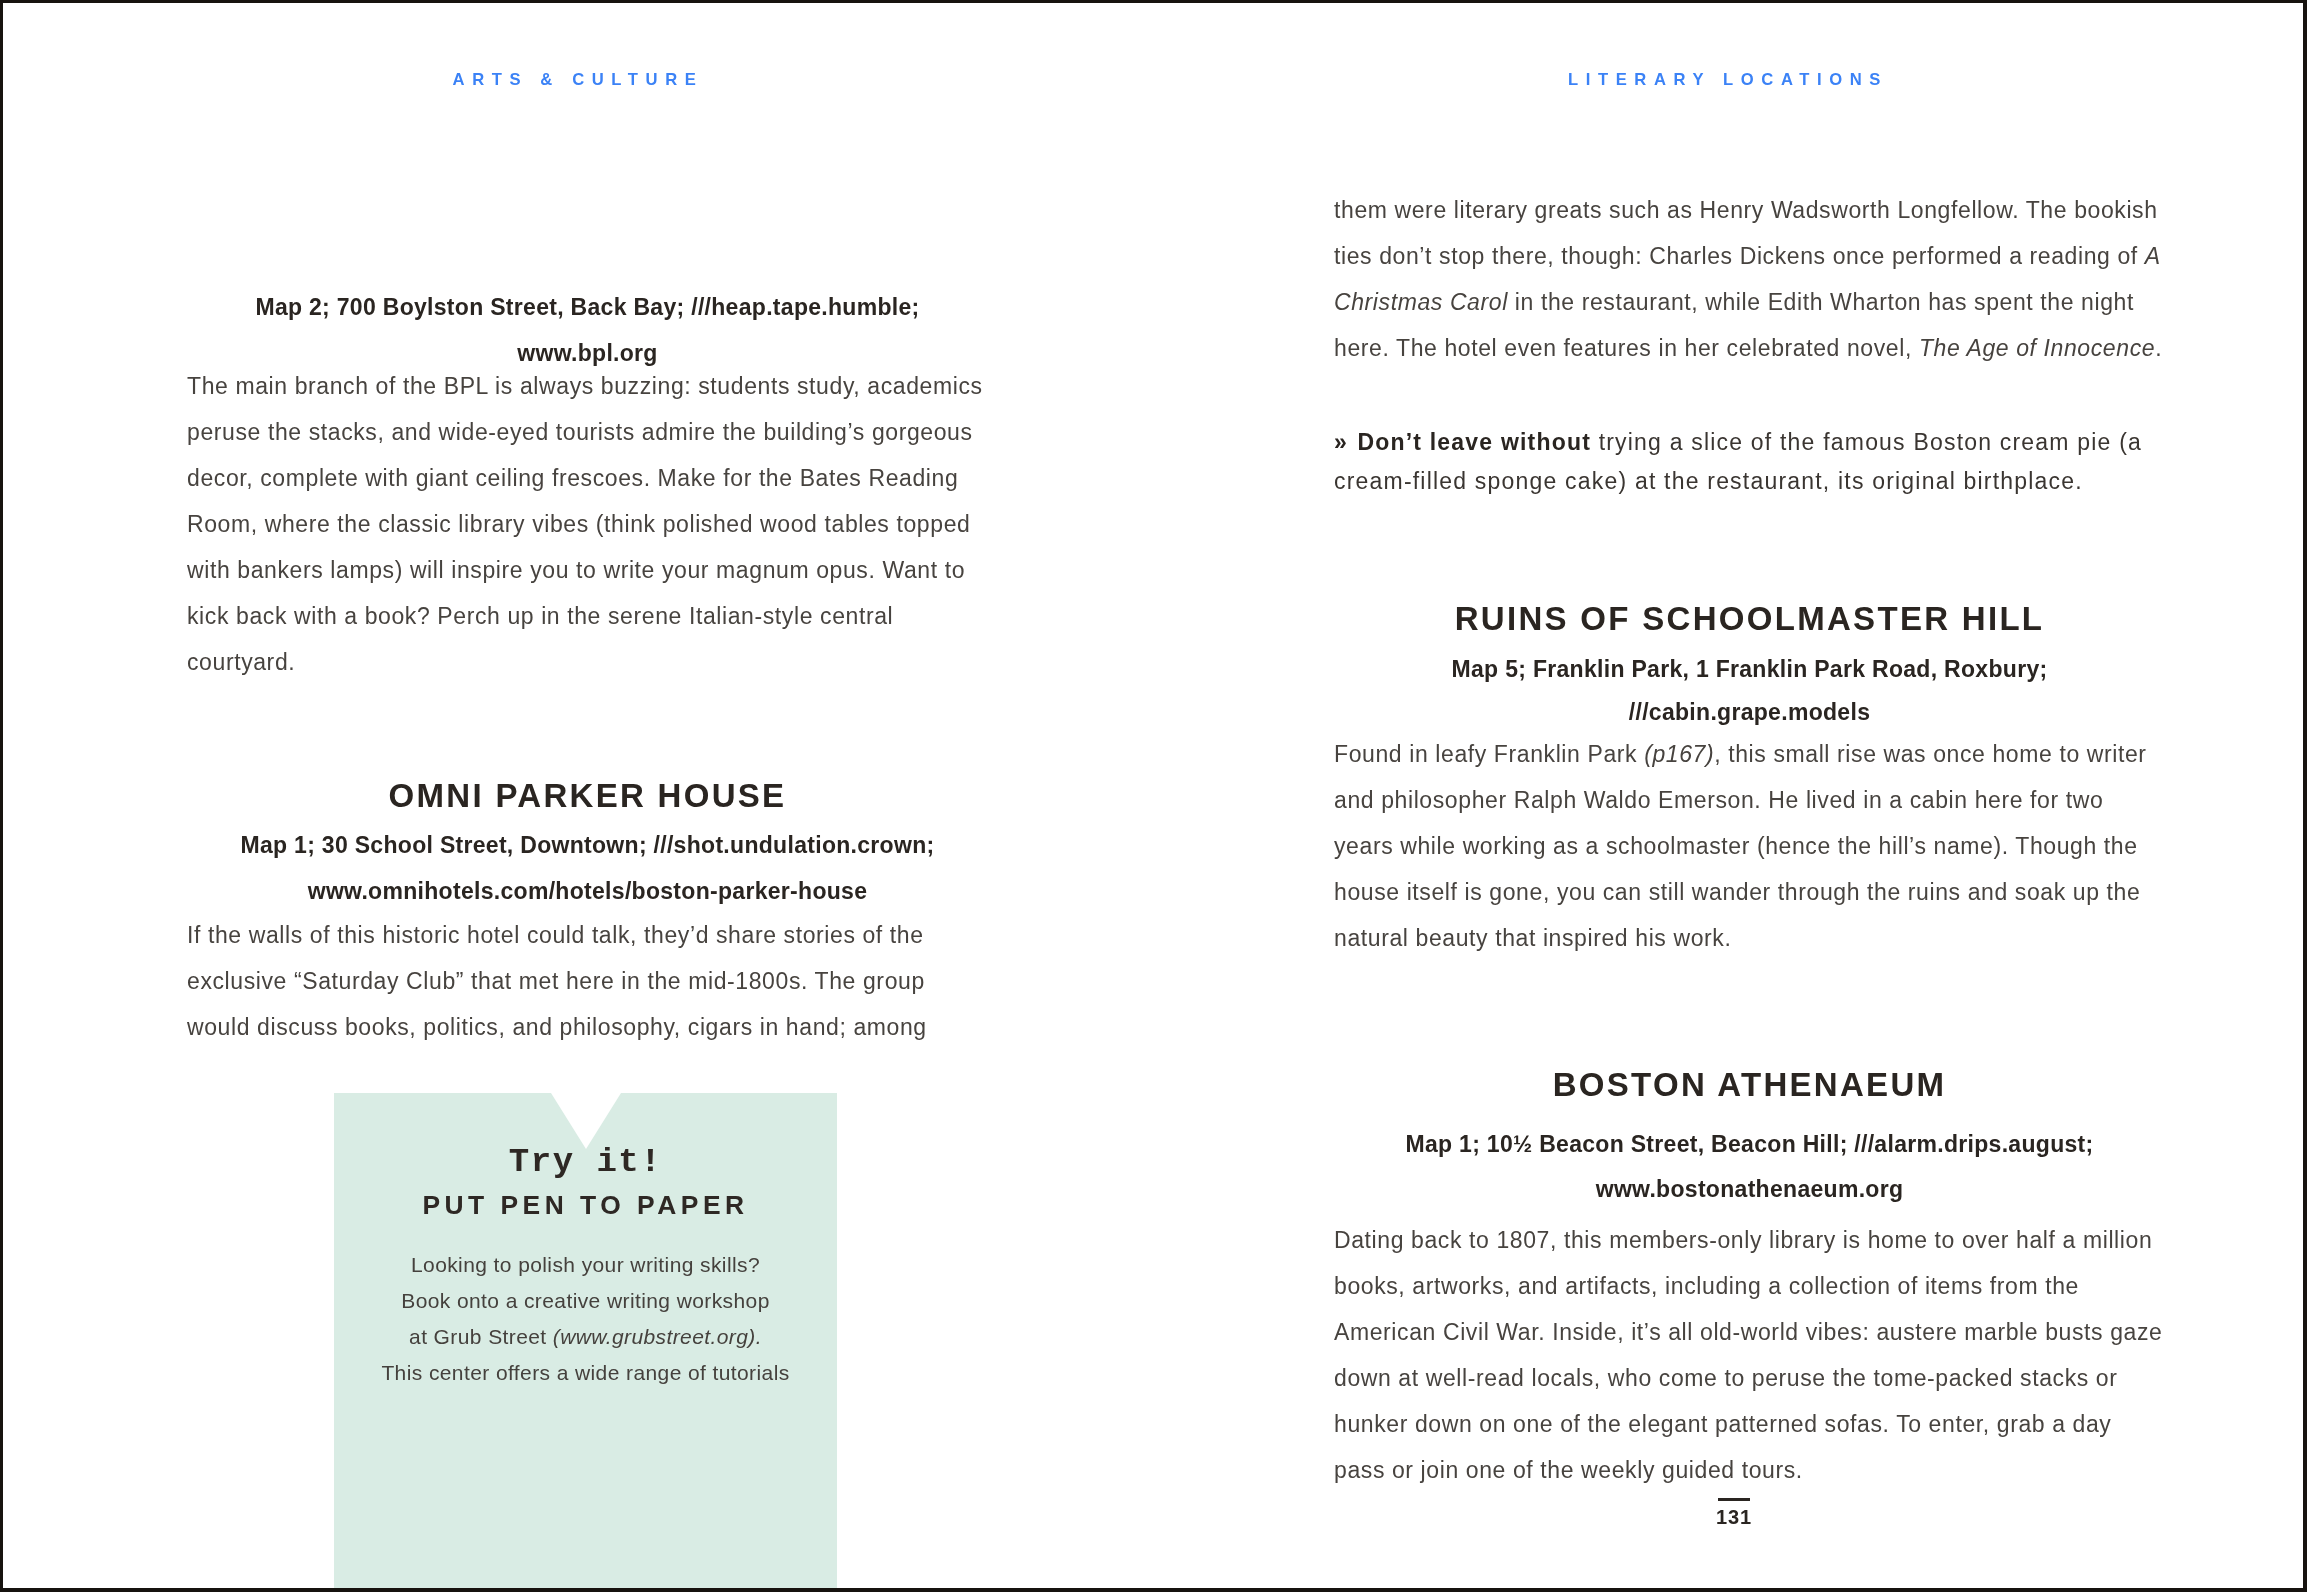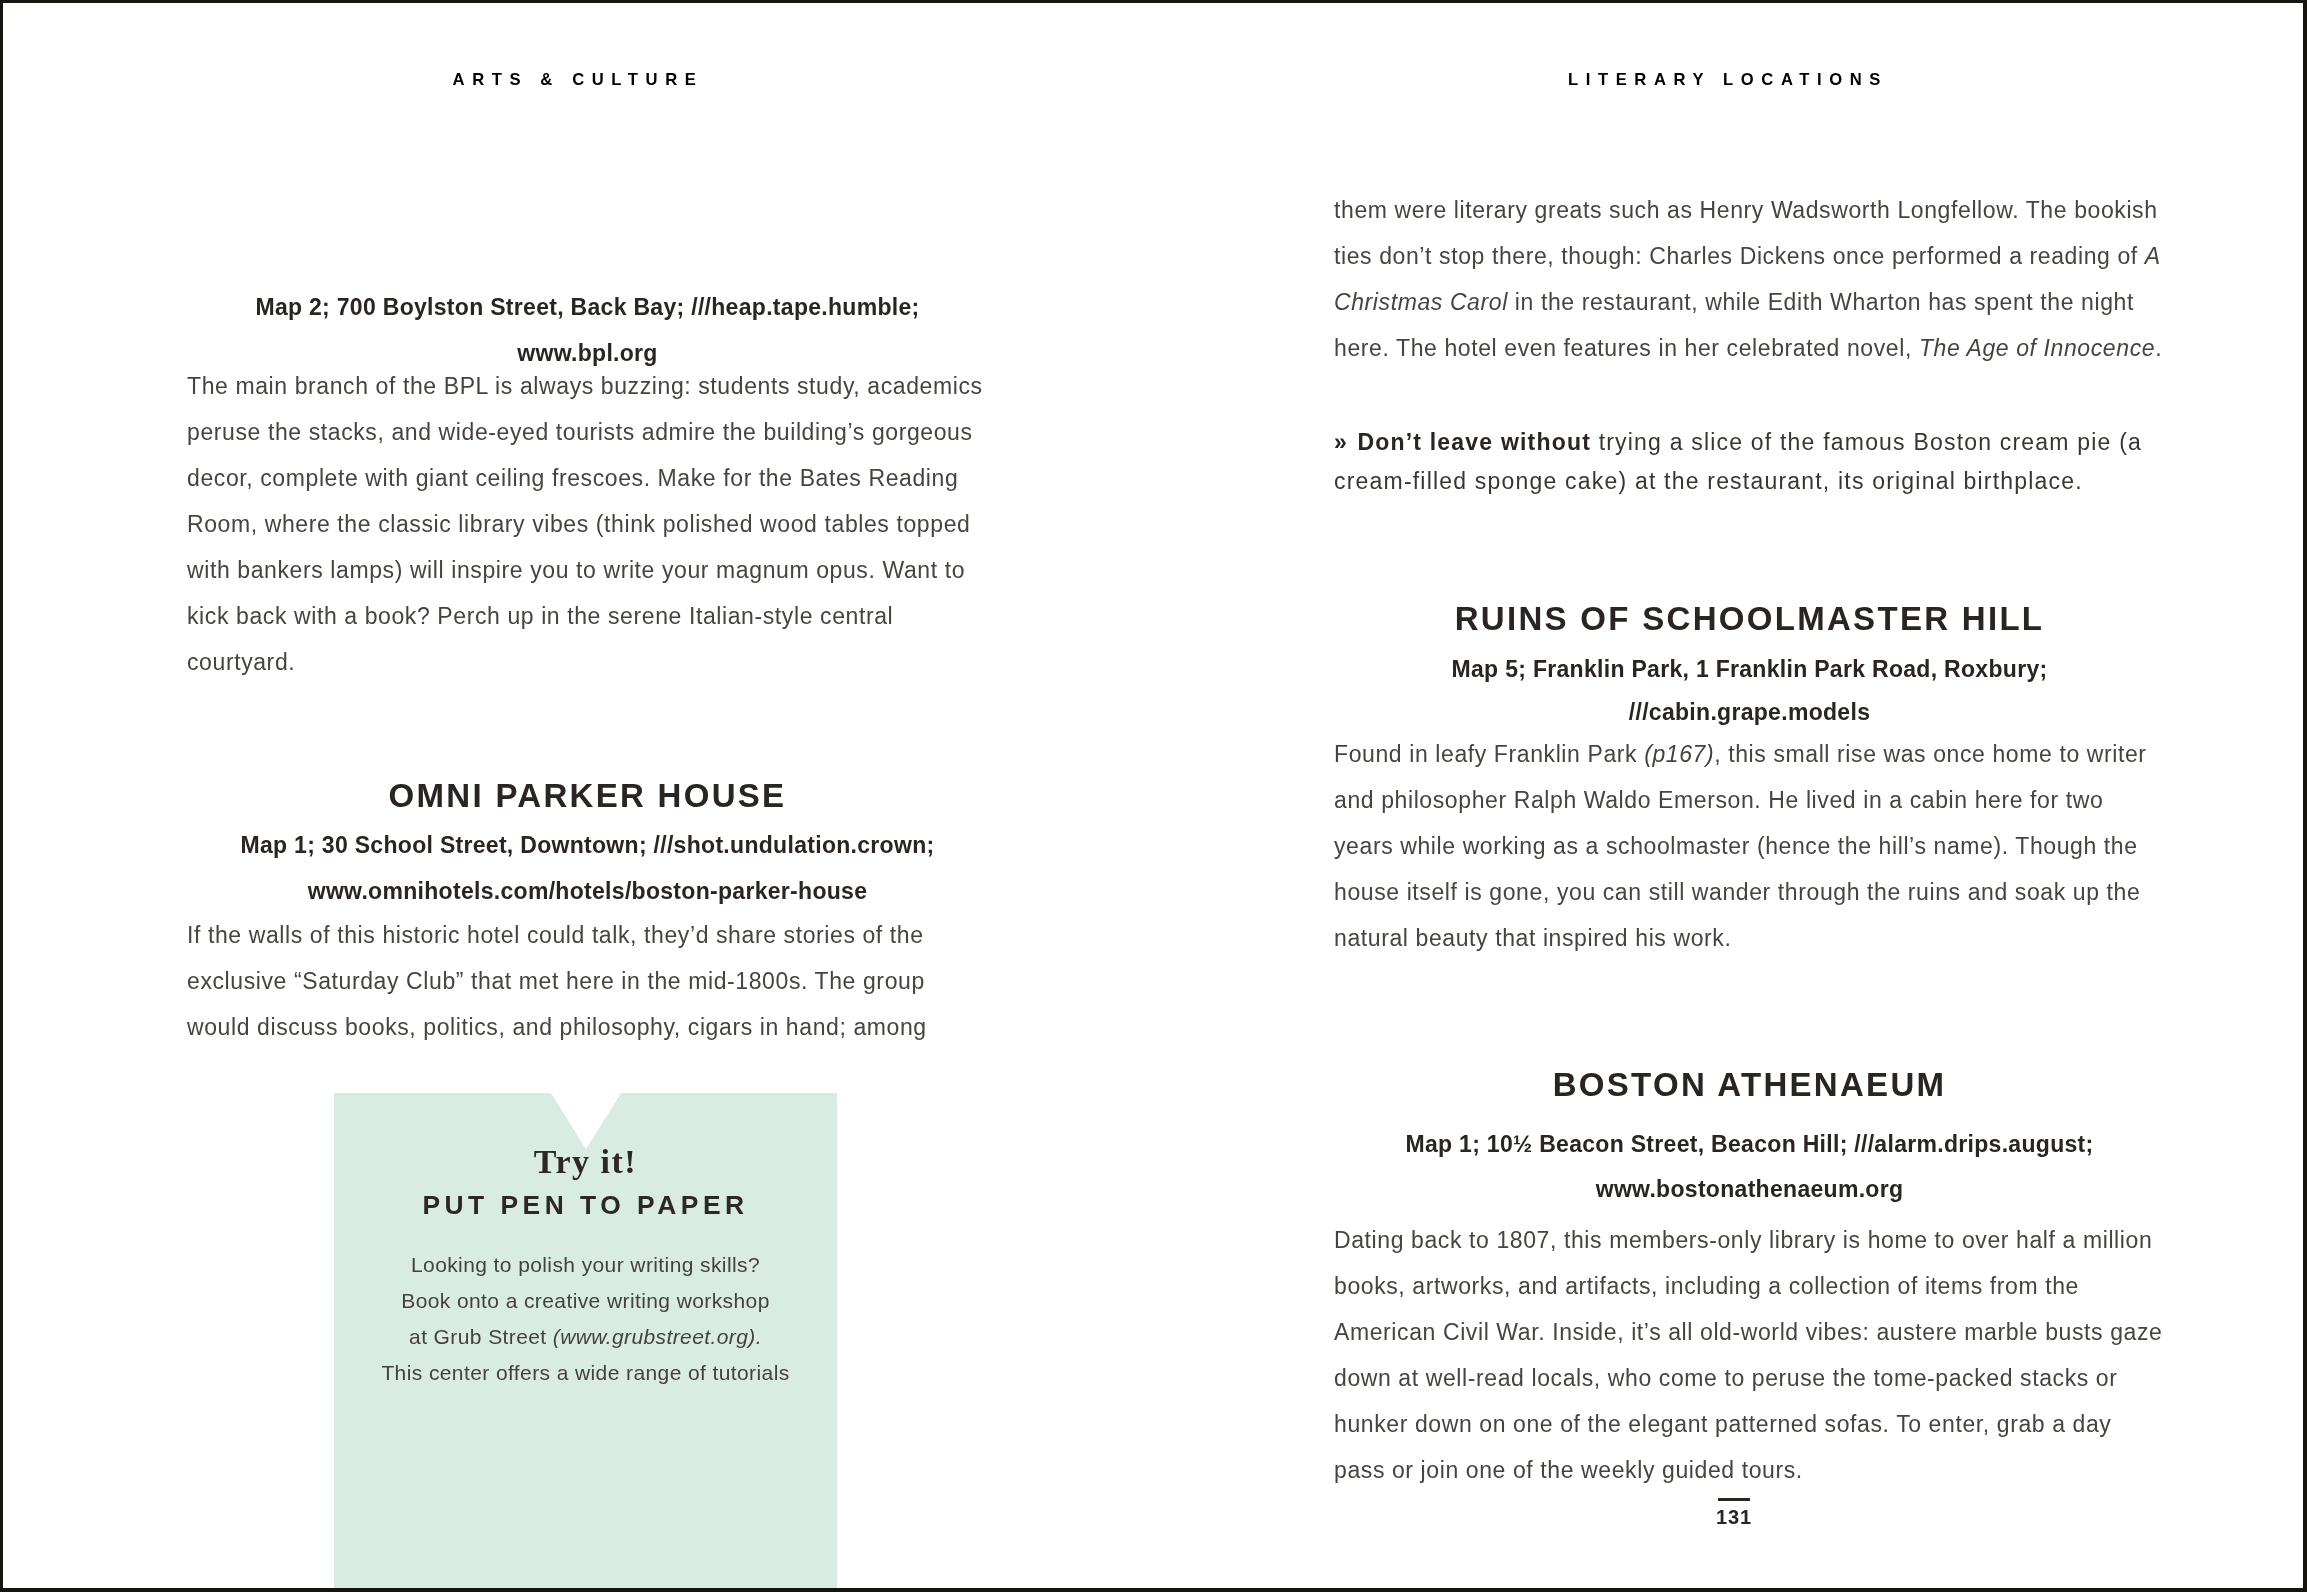--- a/index.html
+++ b/index.html
@@ -11,21 +11,21 @@
   .page {
     position:absolute; left:3px; top:3px; right:3.8px; bottom:5.3px;
     background:#ffffff;
   }
   .abs { position:absolute; }
 
   
   .running-head {
     top:67px; width:1150px; text-align:center;
     font-size:16.6px; font-weight:bold; letter-spacing:7.6px;
-    color:#000000;
+    color:#3b82f6;
   }
   .rh-left  { left:0; }
   .rh-right { left:1150px; }
 
   
   .lcol { left:184px;  width:801px; }
   .rcol { left:1331px; width:831px; }
 
   .entry-title {
     text-align:center; font-size:33px; font-weight:bold;
@@ -55,21 +55,21 @@
   }
   .try-box .notch {
     position:absolute; top:0; left:50%; transform:translateX(-50%);
     width:0; height:0;
     border-left:35px solid transparent;
     border-right:35px solid transparent;
     border-top:56px solid #ffffff;
   }
   .box-kicker {
     margin-top:50px; text-align:center;
-    font-family:Liberation Serif, serif; font-weight:bold;
+    font-family:Liberation Mono, monospace; font-weight:bold;
     font-size:34px; color:#2e2824; letter-spacing:1.5px;
   }
   .box-title {
     margin-top:9px; text-align:center;
     font-size:26.4px; font-weight:bold; letter-spacing:4.5px; color:#2e2824;
   }
   .box-body {
     margin-top:26px; text-align:center;
     font-size:21px; line-height:36px; letter-spacing:0.4px; color:#45413d;
   }

